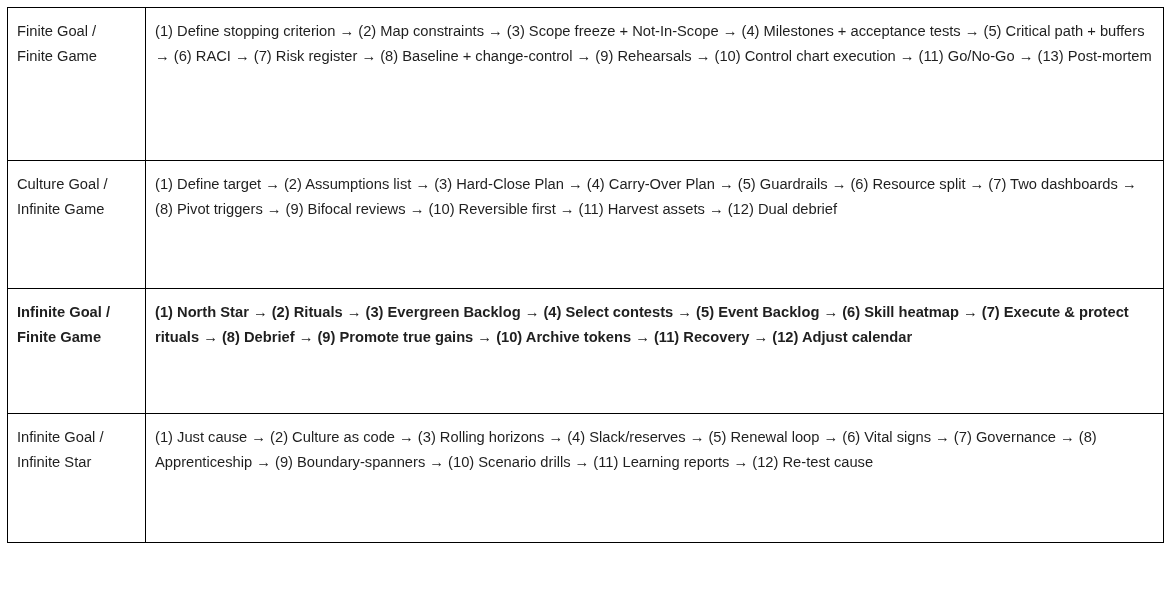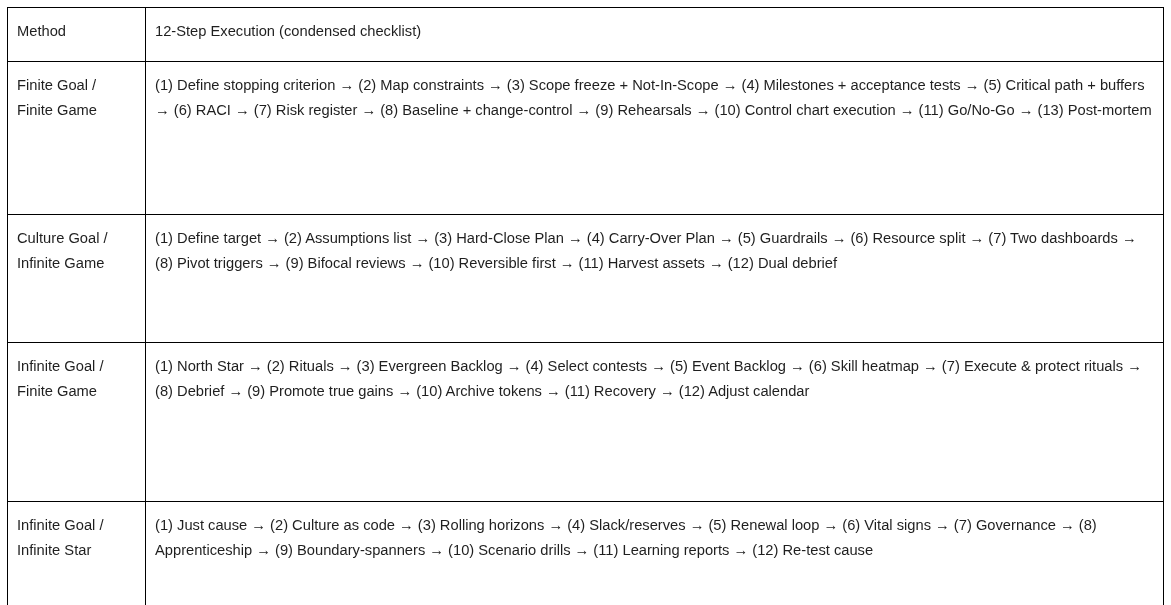--- a/index.html
+++ b/index.html
@@ -22,36 +22,32 @@
     padding: 11px 9px 8px 9px;
     font-size: 14.7px;
     line-height: 25px;
     overflow: hidden;
   }
   col.method-col { width: 138px; }
   col.checklist-col { width: 1018px; }
   tr.header-row td { height: 54px; }
   tr.row-ff td { height: 153px; }
   tr.row-fi td { height: 128px; }
-  tr.row-if td { height: 159px; }
+  tr.row-if td { height: 125px; font-weight: bold; }
   tr.row-ii td { height: 129px; }
 </style>
 </head>
 <body>
 
 <table class="doc-table">
   <colgroup>
     <col class="method-col">
     <col class="checklist-col">
   </colgroup>
   <tbody>
-    <tr class="header-row">
-      <td>Method</td>
-      <td>12-Step Execution (condensed checklist)</td>
-    </tr>
     <tr class="row-ff">
       <td>Finite Goal / Finite Game</td>
       <td>(1) Define stopping criterion → (2) Map constraints → (3) Scope freeze + Not-In-Scope → (4) Milestones + acceptance tests → (5) Critical path + buffers → (6) RACI → (7) Risk register → (8) Baseline + change-control → (9) Rehearsals → (10) Control chart execution → (11) Go/No-Go → (13) Post-mortem</td>
     </tr>
     <tr class="row-fi">
       <td>Culture Goal / Infinite Game</td>
       <td>(1) Define target → (2) Assumptions list → (3) Hard-Close Plan → (4) Carry-Over Plan → (5) Guardrails → (6) Resource split → (7) Two dashboards → (8) Pivot triggers → (9) Bifocal reviews → (10) Reversible first → (11) Harvest assets → (12) Dual debrief</td>
     </tr>
     <tr class="row-if">
       <td>Infinite Goal / Finite Game</td>

